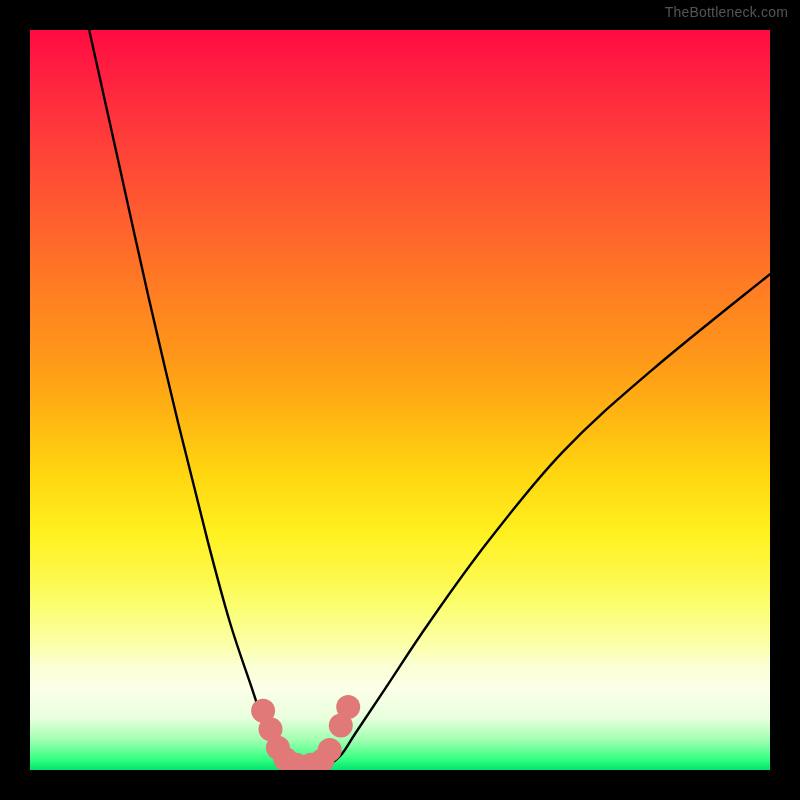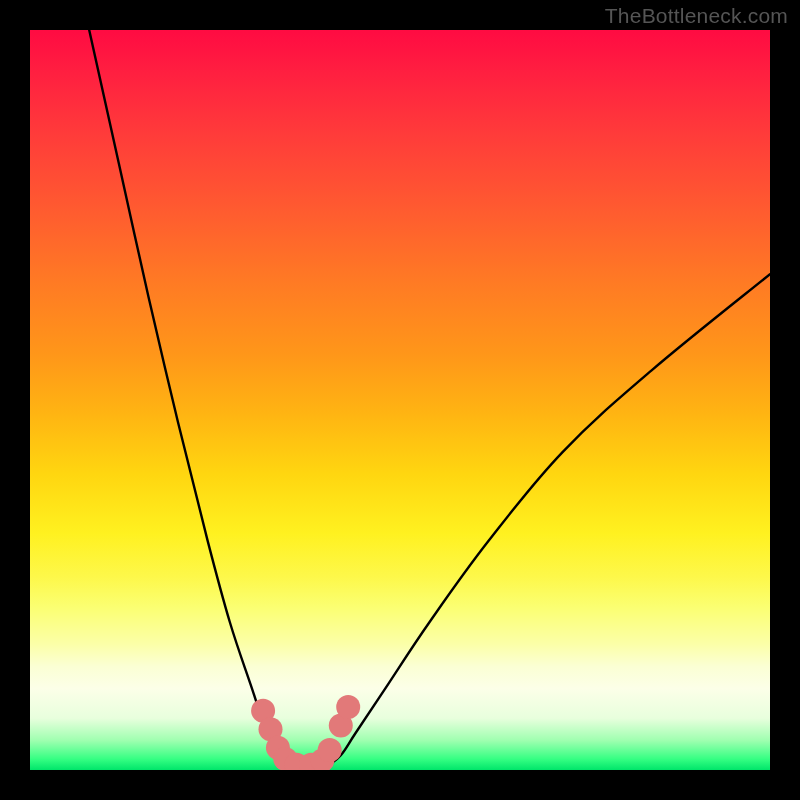--- a/index.html
+++ b/index.html
@@ -54,21 +54,21 @@
   }
   svg.curves {
     position: absolute;
     inset: 0;
   }
   .watermark {
     position: absolute;
     top: 4px;
     right: 12px;
     color: #555;
-    font-size: 21px;
+    font-size: 14px;
     letter-spacing: 0.2px;
     font-weight: 400;
   }
 </style>
 </head>
 <body>
 
 <div class="frame">
   <div class="watermark">TheBottleneck.com</div>
   <div class="plot-area">

